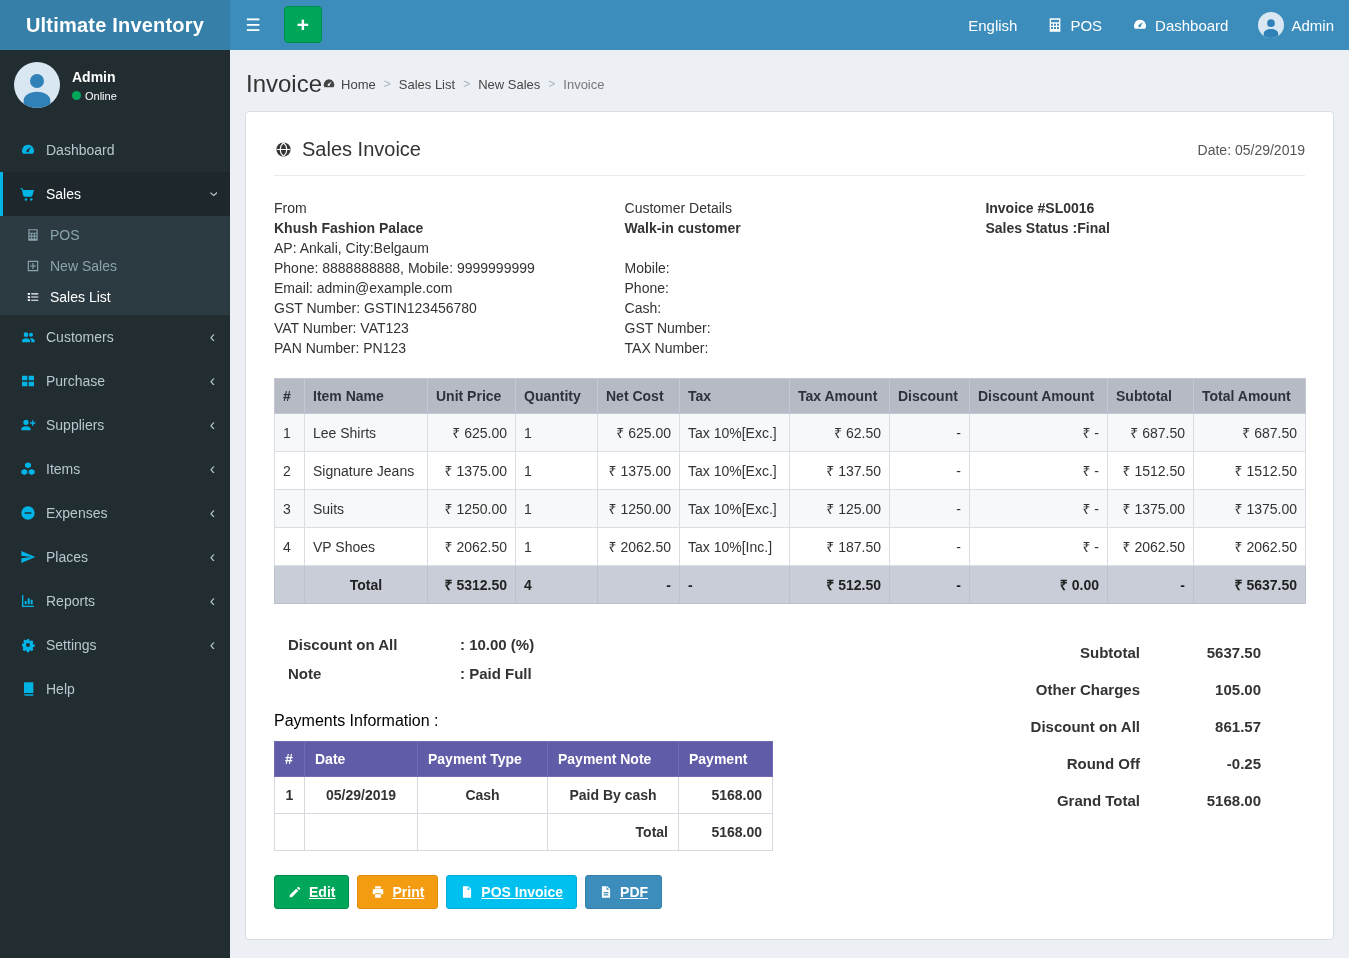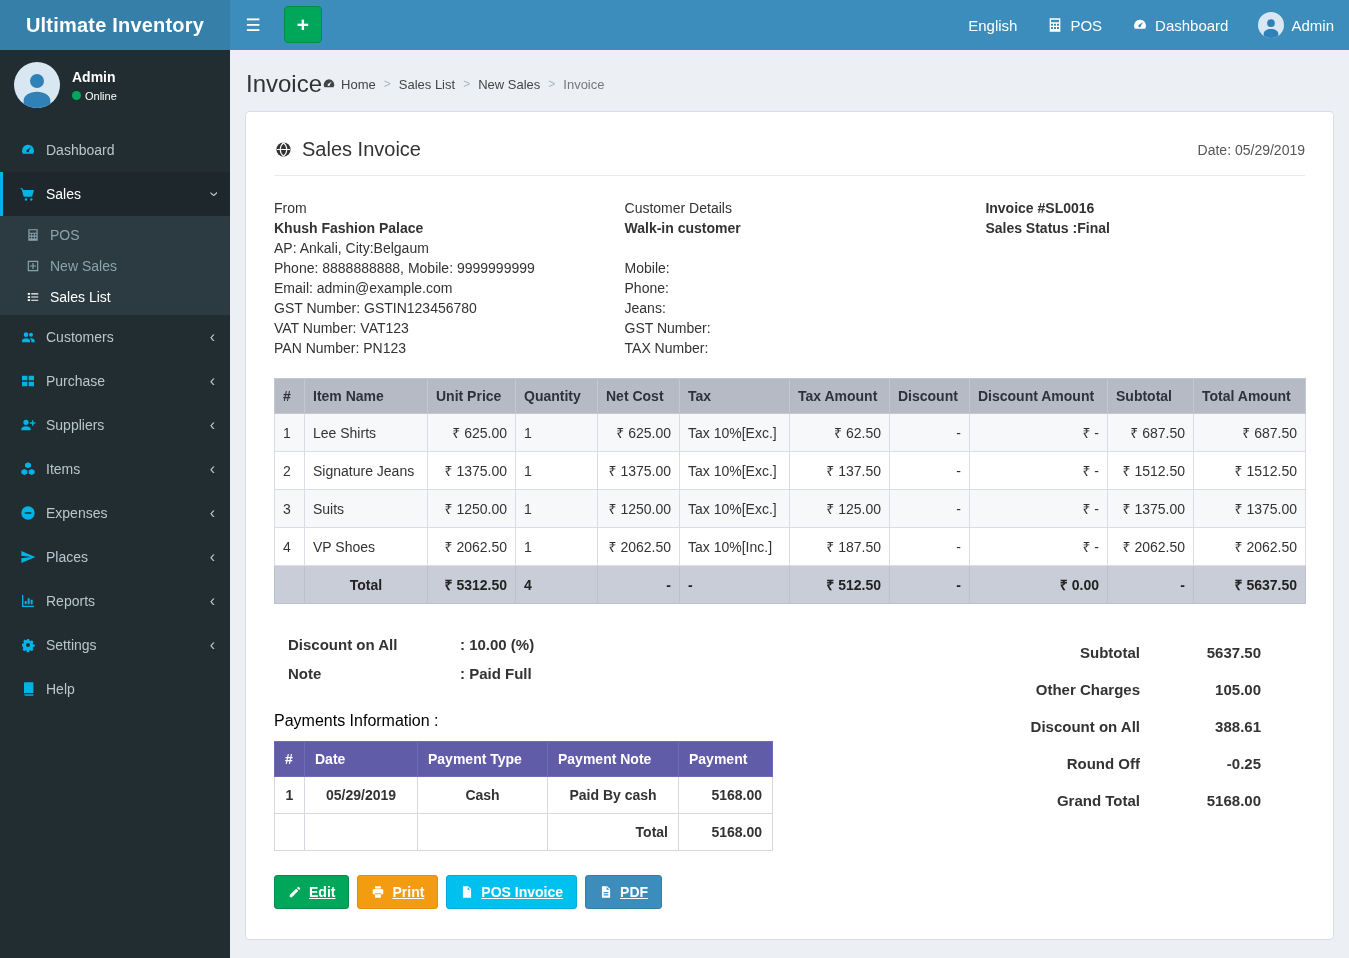--- a/index.html
+++ b/index.html
@@ -376,21 +376,21 @@
               <div>GST Number: GSTIN123456780</div>
               <div>VAT Number: VAT123</div>
               <div>PAN Number: PN123</div>
             </div>
             <div class="info-col customer">
               <div>Customer Details</div>
               <div class="b">Walk-in customer</div>
               <div class="line-gap"></div>
               <div>Mobile:</div>
               <div>Phone:</div>
-              <div>Jeans:</div>
+              <div>Cash:</div>
               <div>GST Number:</div>
               <div>TAX Number:</div>
             </div>
             <div class="info-col meta">
               <div>Invoice #SL0016</div>
               <div>Sales Status :Final</div>
             </div>
           </div>
 
           <table class="items-table">
@@ -562,21 +562,21 @@
               <div class="sum-row">
                 <span class="sl">Subtotal</span>
                 <span class="sv">5637.50</span>
               </div>
               <div class="sum-row">
                 <span class="sl">Other Charges</span>
                 <span class="sv">105.00</span>
               </div>
               <div class="sum-row">
                 <span class="sl">Discount on All</span>
-                <span class="sv">388.61</span>
+                <span class="sv">861.57</span>
               </div>
               <div class="sum-row">
                 <span class="sl">Round Off</span>
                 <span class="sv">-0.25</span>
               </div>
               <div class="sum-row">
                 <span class="sl">Grand Total</span>
                 <span class="sv">5168.00</span>
               </div>
             </div>

